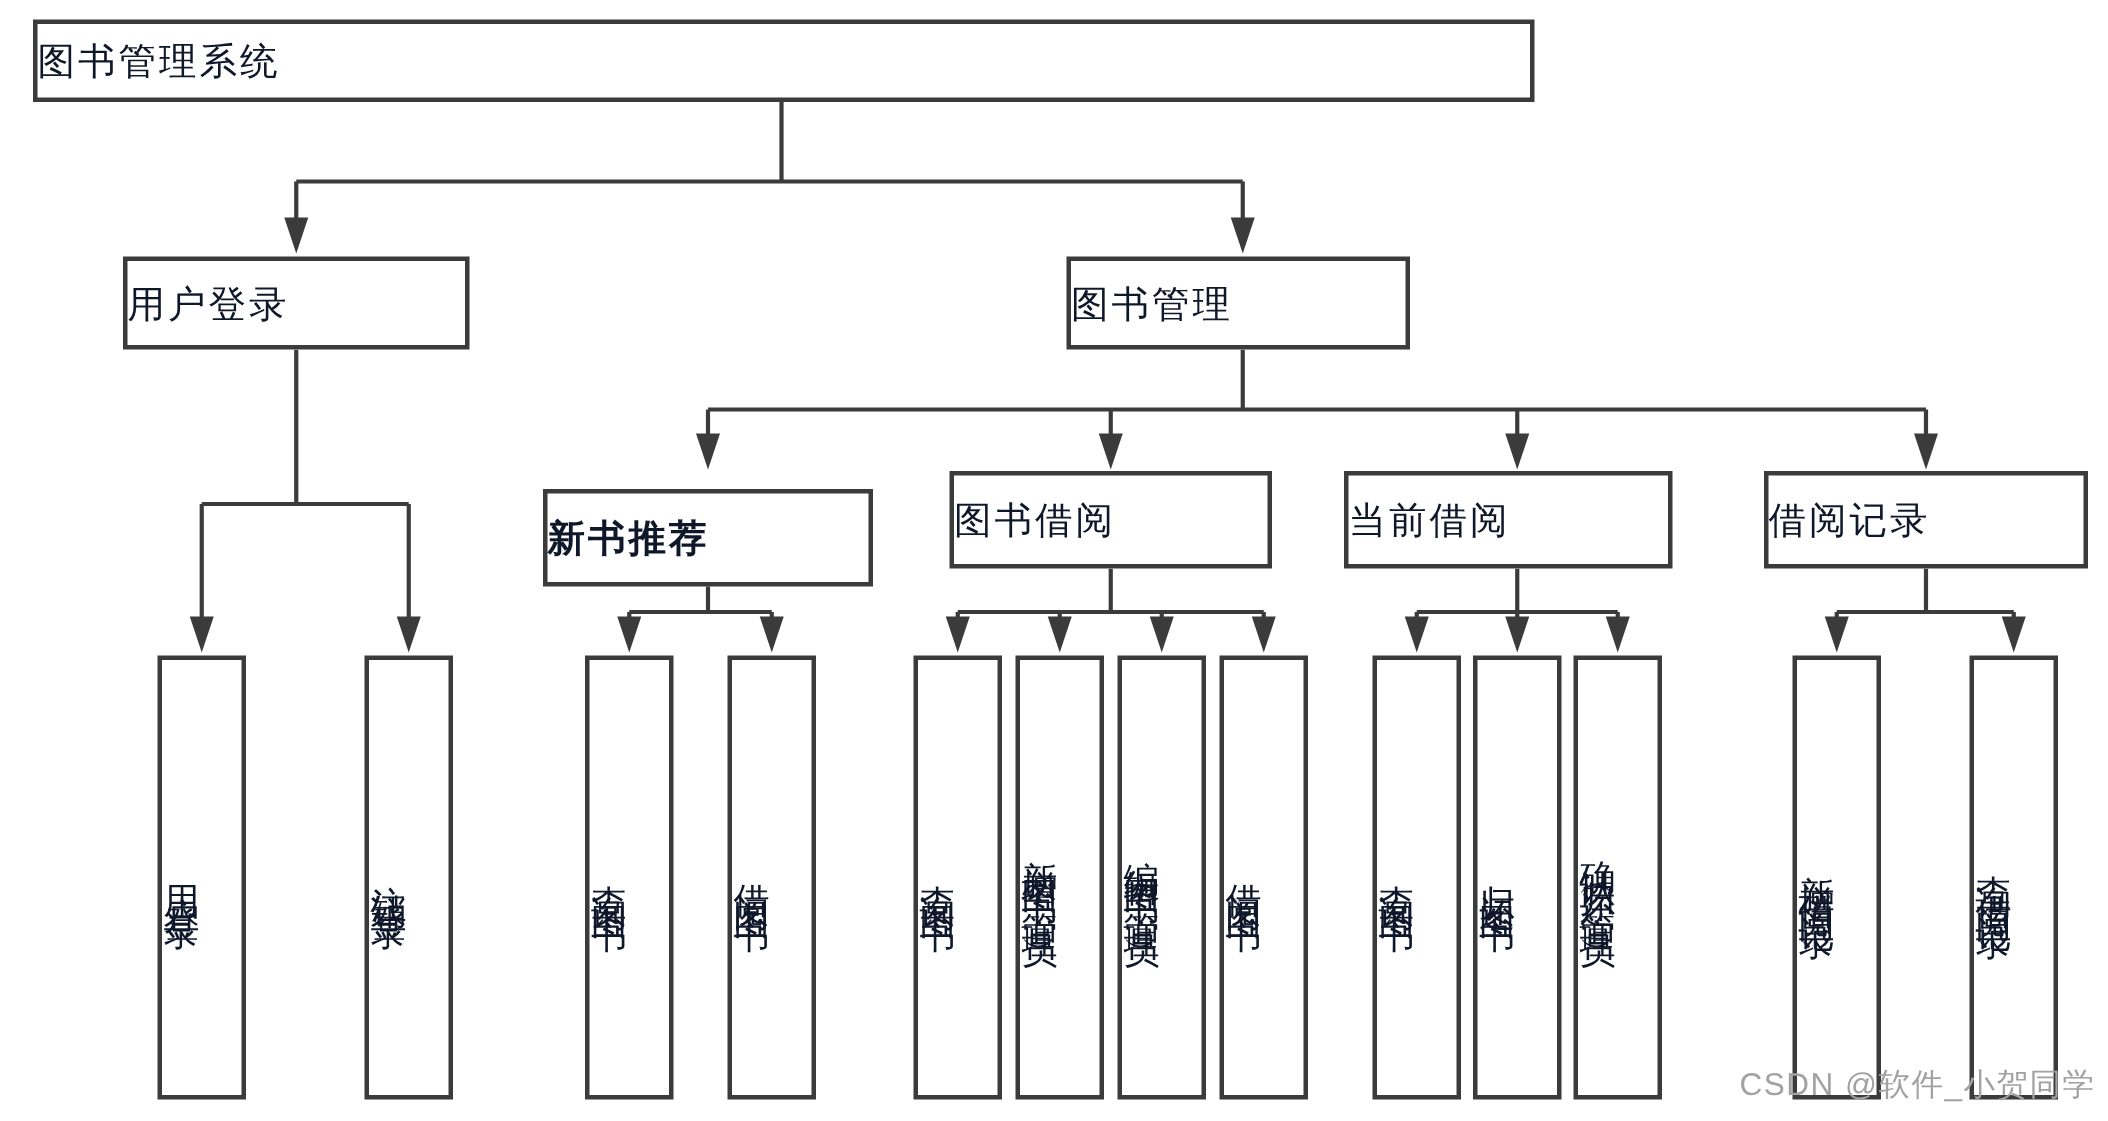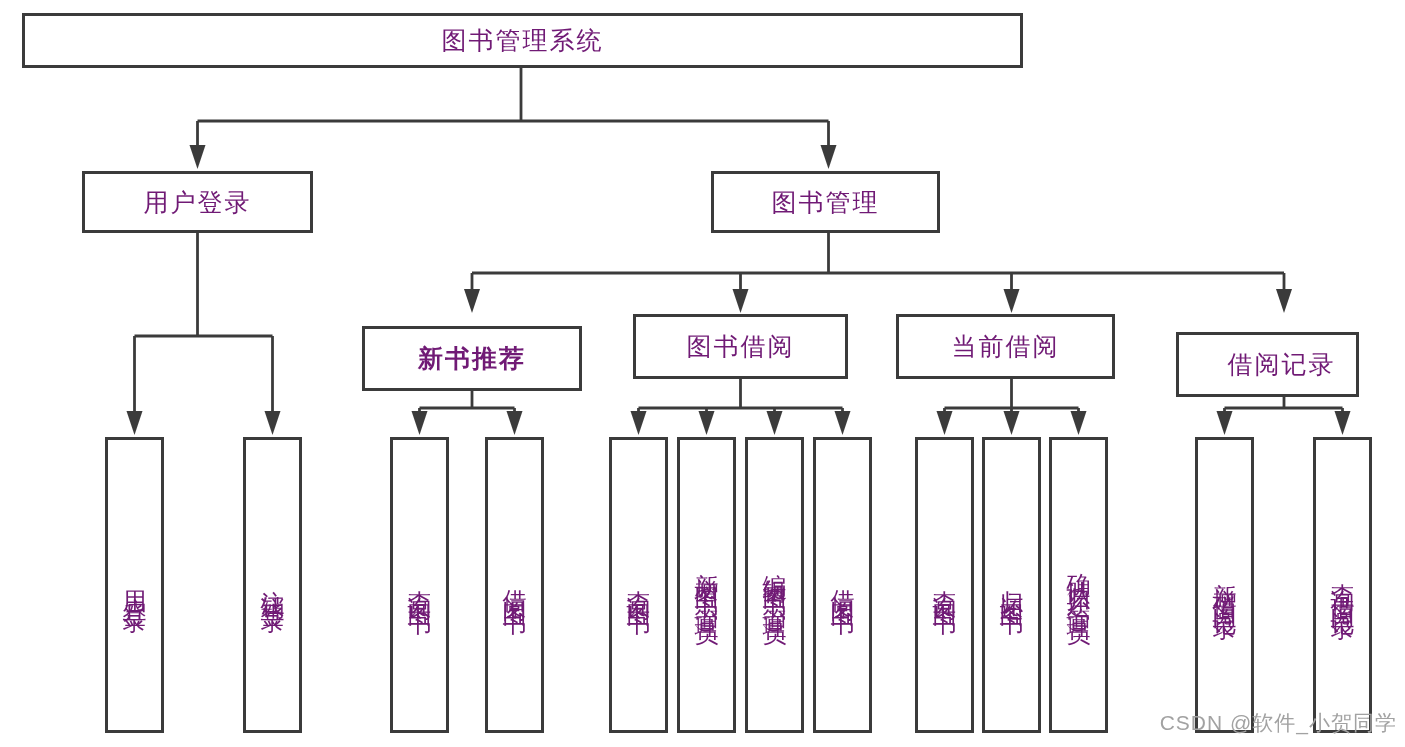--- a/index.html
+++ b/index.html
@@ -17,22 +17,22 @@
     width: 1405px; height: 747px;
     z-index: 1;
   }
   .box {
     position: absolute;
     box-sizing: border-box;
     background: #ffffff;
     border: 3px solid #3b3b3b;
     display: flex;
     align-items: center;
-    justify-content: center;
-    color: #701a75;
+    justify-content: flex-start;
+    color: #0f172a;
     z-index: 2;
   }
   .box .lbl {
     font-size: 25px;
     letter-spacing: 2px;
     white-space: nowrap;
   }
   .leaf .lbl {
     writing-mode: vertical-rl;
     text-orientation: mixed;
@@ -126,21 +126,21 @@
 
   <div class="box" style="left:362px; top:326px; width:220px; height:65px;font-weight:bold;">
     <span class="lbl">新书推荐</span>
   </div>
   <div class="box" style="left:633px; top:314px; width:215px; height:65px;">
     <span class="lbl">图书借阅</span>
   </div>
   <div class="box" style="left:896px; top:314px; width:219px; height:65px;">
     <span class="lbl">当前借阅</span>
   </div>
-  <div class="box" style="left:1176px; top:332px; width:183px; height:65px;padding-left:28px;">
+  <div class="box" style="left:1176px; top:314px; width:216px; height:65px;">
     <span class="lbl">借阅记录</span>
   </div>
 
   <div class="box leaf" style="left:105px; top:437px; width:59px; height:296px;">
     <span class="lbl">用户登录</span>
   </div>
   <div class="box leaf" style="left:243px; top:437px; width:59px; height:296px;">
     <span class="lbl">注销登录</span>
   </div>
 

